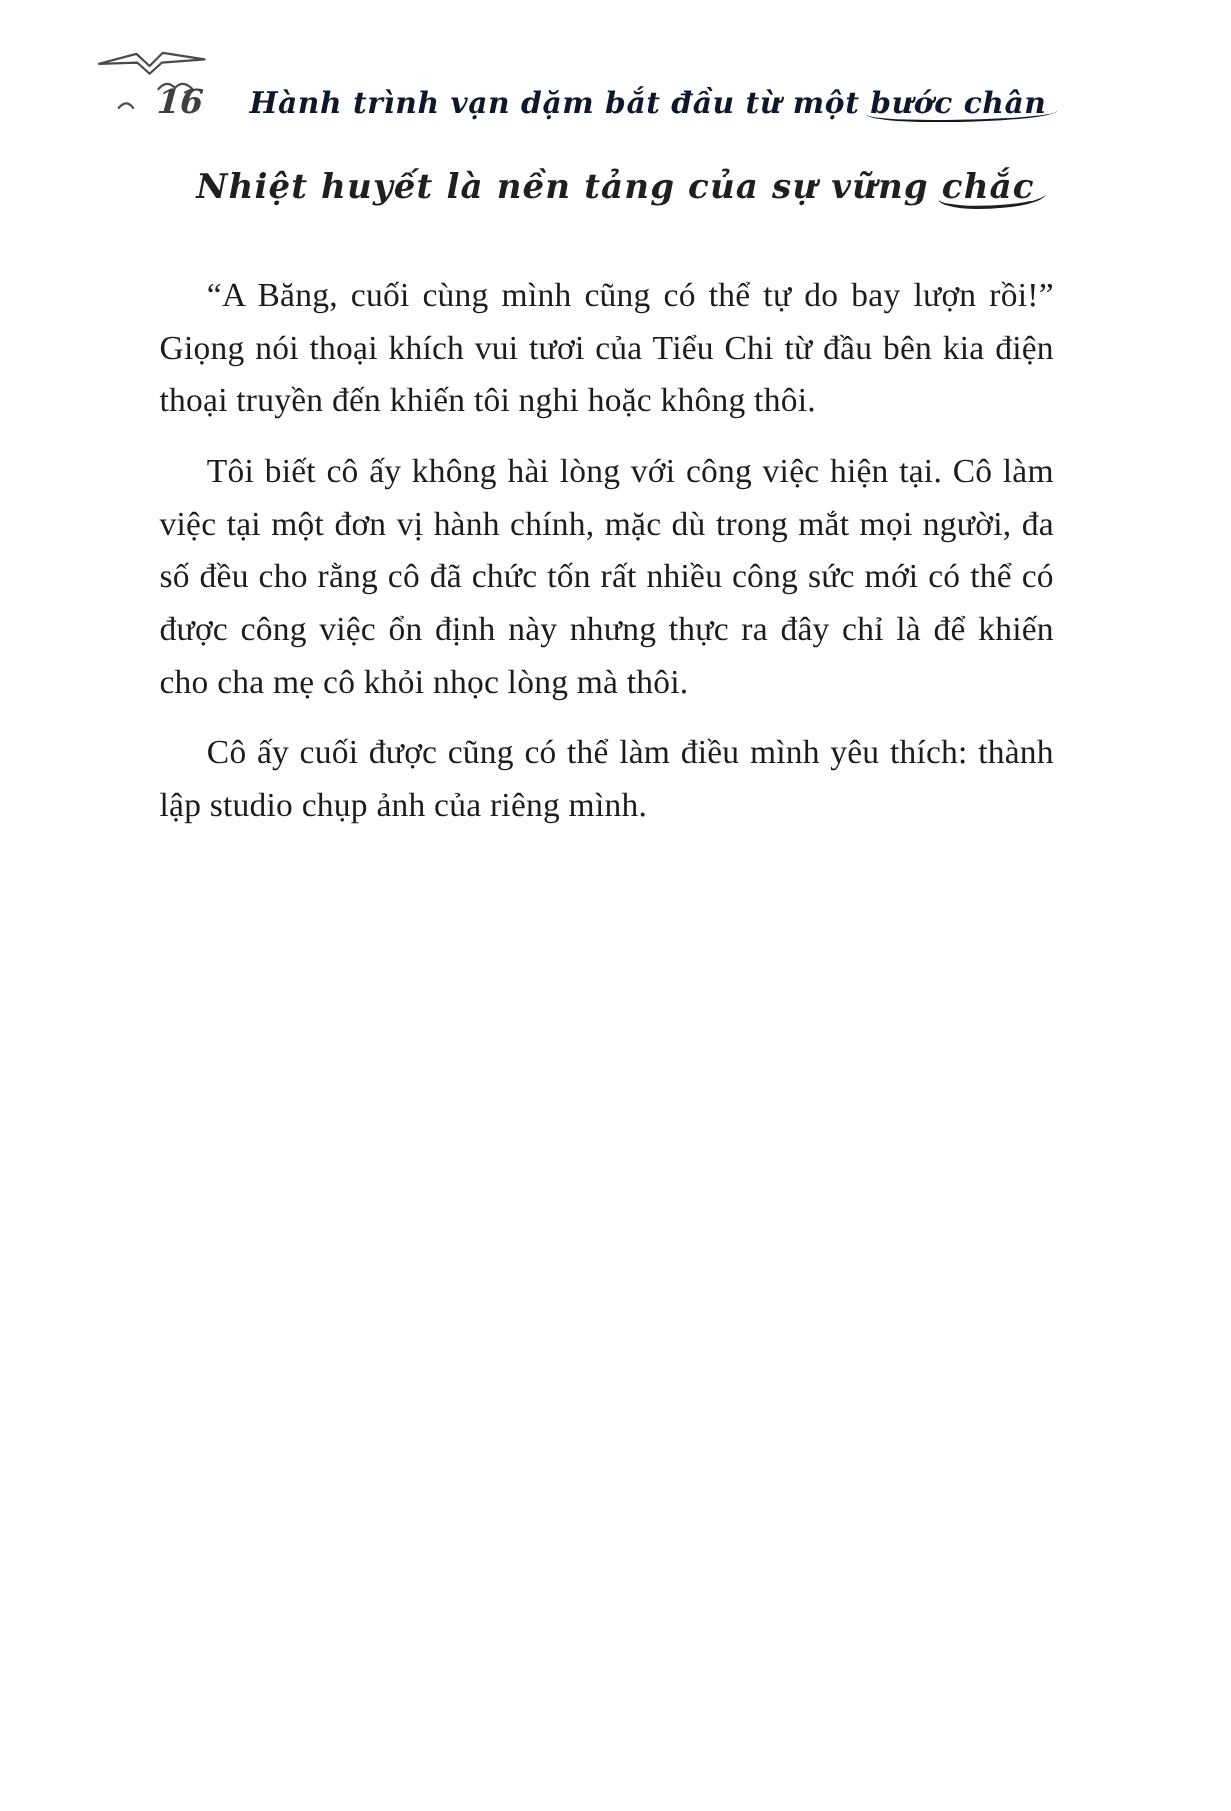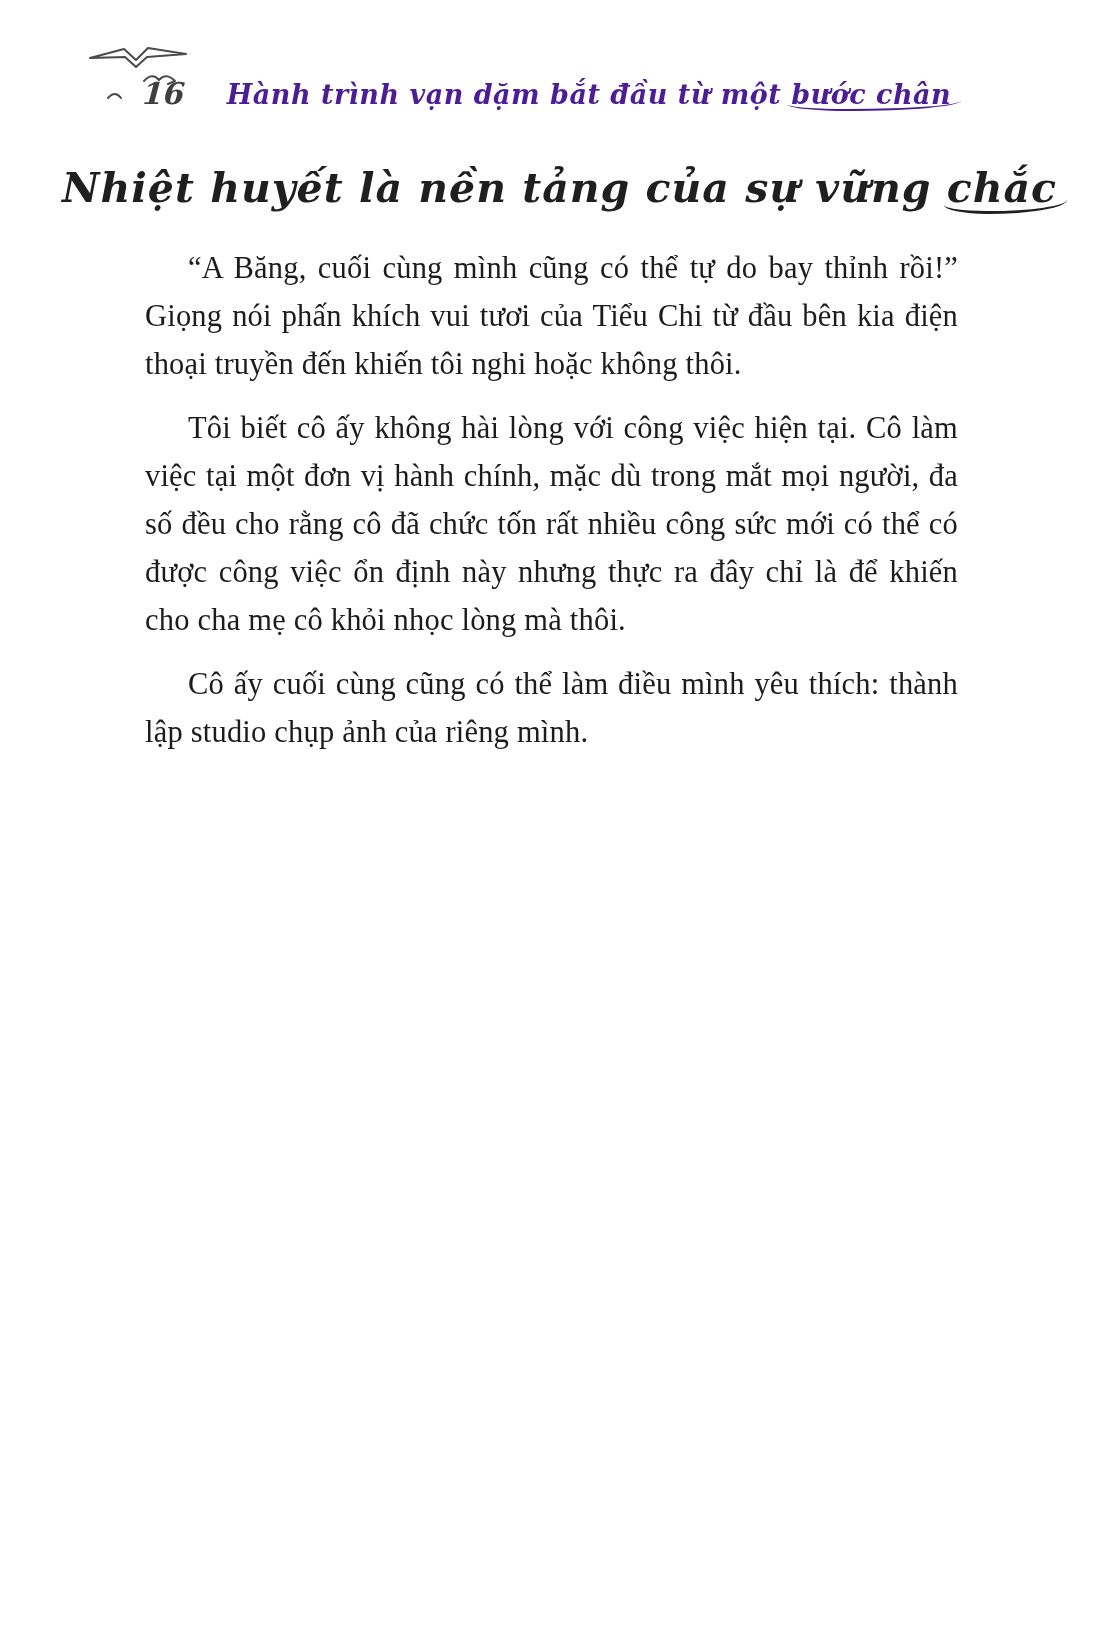--- a/index.html
+++ b/index.html
@@ -41,36 +41,36 @@
     font-size: 30px;
     color: #3f3f3f;
     transform: skewX(-4deg);
     display: inline-block;
   }
   .running-title {
     font-family: "DejaVu Serif", serif;
     font-style: italic;
     font-weight: 600;
     font-size: 27px;
-    color: #4c1d95;
+    color: #0f172a;
     letter-spacing: 0.5px;
   }
 
   
   .chapter-title {
     position: absolute;
     top: 152px;
     left: 0;
     right: 0;
-    margin: 12px;
+    margin: 0;
     text-align: center;
     font-family: "DejaVu Serif", serif;
     font-style: italic;
     font-weight: bold;
-    font-size: 41px;
+    font-size: 31px;
     color: #1f1f1f;
     letter-spacing: 1px;
   }
 
   
   .swash {
     position: relative;
     display: inline-block;
   }
   .swash::after {
@@ -118,18 +118,18 @@
   </svg>
 
   <div class="header-row">
     <span class="page-num">16</span>
     <span class="running-title"><span>Hành trình vạn dặm bắt đầu từ một </span><span class="swash">bước chân</span></span>
   </div>
 
   <h1 class="chapter-title"><span>Nhiệt huyết là nền tảng của sự vững </span><span class="swash">chắc</span></h1>
 
   <main class="content">
-    <p>“A Băng, cuối cùng mình cũng có thể tự do bay thỉnh rồi!” Giọng nói phấn khích vui tươi của Tiểu Chi từ đầu bên kia điện thoại truyền đến khiến tôi nghi hoặc không thôi.</p>
+    <p>“A Băng, cuối cùng mình cũng có thể tự do bay lượn rồi!” Giọng nói thoại khích vui tươi của Tiểu Chi từ đầu bên kia điện thoại truyền đến khiến tôi nghi hoặc không thôi.</p>
     <p>Tôi biết cô ấy không hài lòng với công việc hiện tại. Cô làm việc tại một đơn vị hành chính, mặc dù trong mắt mọi người, đa số đều cho rằng cô đã chức tốn rất nhiều công sức mới có thể có được công việc ổn định này nhưng thực ra đây chỉ là để khiến cho cha mẹ cô khỏi nhọc lòng mà thôi.</p>
-    <p>Cô ấy cuối cùng cũng có thể làm điều mình yêu thích: thành lập studio chụp ảnh của riêng mình.</p>
+    <p>Cô ấy cuối được cũng có thể làm điều mình yêu thích: thành lập studio chụp ảnh của riêng mình.</p>
   </main>
 
 </div>
 
 </body></html>

